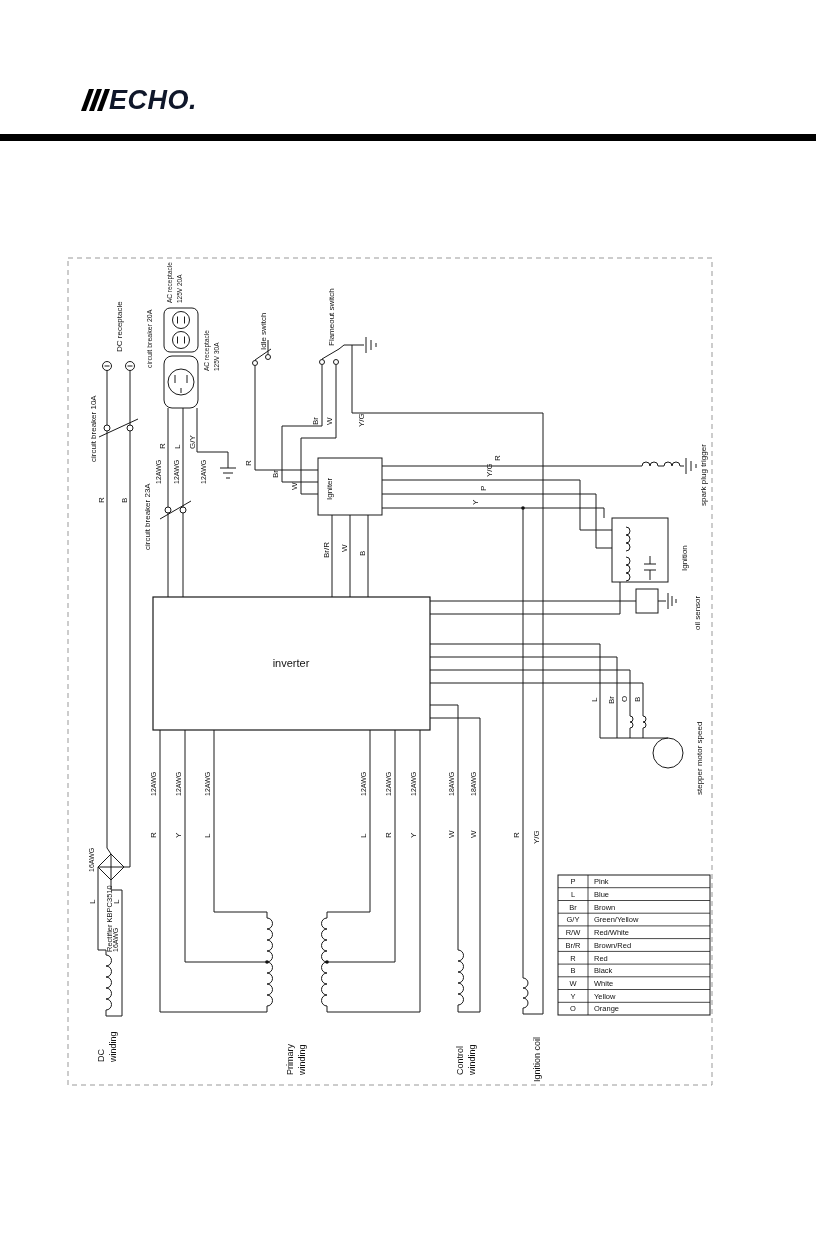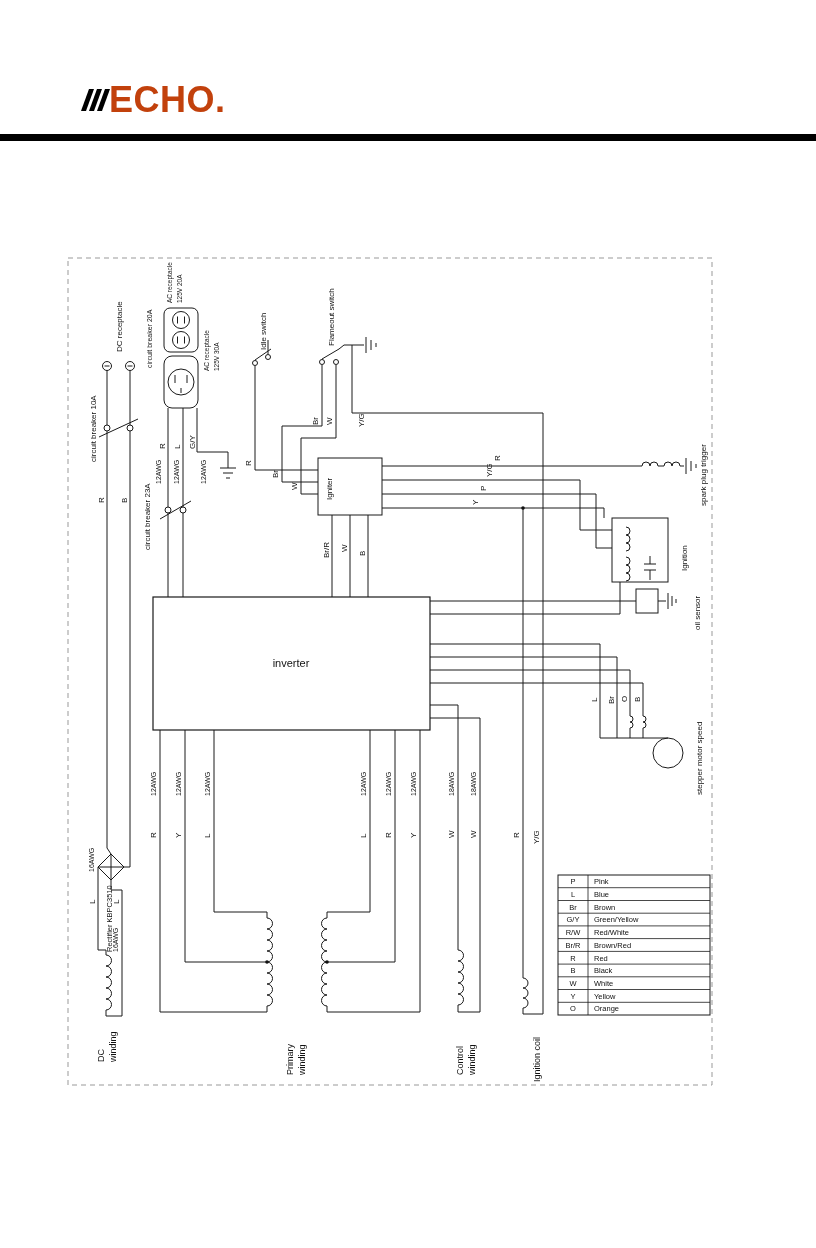--- a/index.html
+++ b/index.html
@@ -1,19 +1,19 @@
 <!DOCTYPE html>
 <html><head>
 <meta charset="utf-8">
 <style>
   html,body{margin:0;padding:0;background:#fff;}
   body{width:816px;height:1248px;position:relative;font-family:"Liberation Sans",sans-serif;overflow:hidden;}
   .logo{position:absolute;left:85px;top:86px;display:flex;align-items:center;height:28px;}
   .lbar{display:inline-block;width:5px;height:22px;background:#000;transform:skewX(-20deg);margin-right:3px;}
-  .logo-text{font-weight:900;font-size:36px;letter-spacing:0.5px;color:#c2410c;line-height:28px;}
+  .logo-text{font-style:italic;font-weight:900;font-size:27px;letter-spacing:0.5px;color:#0f172a;line-height:28px;}
   .rule{position:absolute;left:0;top:134px;width:816px;height:7px;background:#000;}
   svg{position:absolute;left:0;top:0;}
   svg text{font-family:"Liberation Sans",sans-serif;fill:#111;font-size:8px;}
   .t65{font-size:6.5px;} .t7{font-size:7px;} .t75{font-size:7.5px;} .t9{font-size:9px;} .t11{font-size:11px;}
 </style>
 </head>
 <body>
 
 <div class="logo">
   <span class="lbar"></span>

